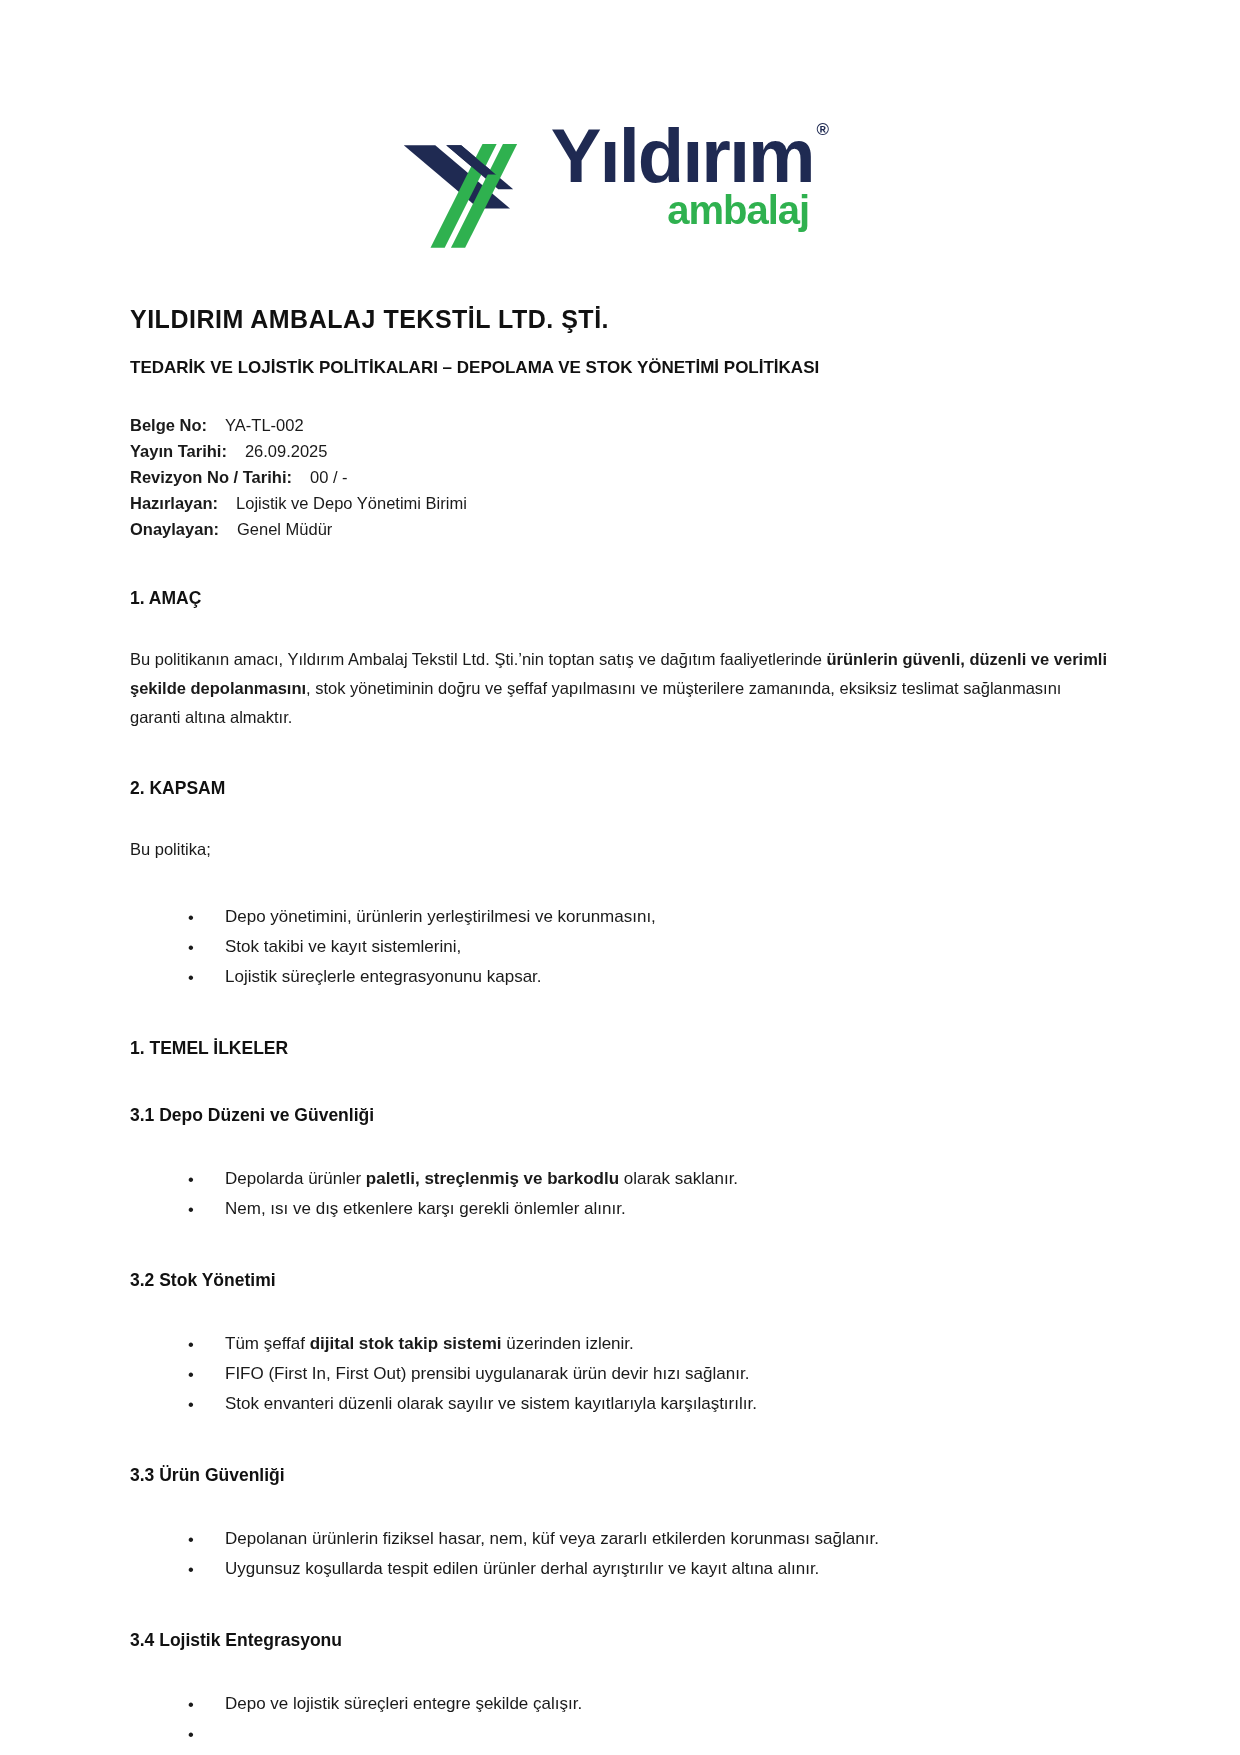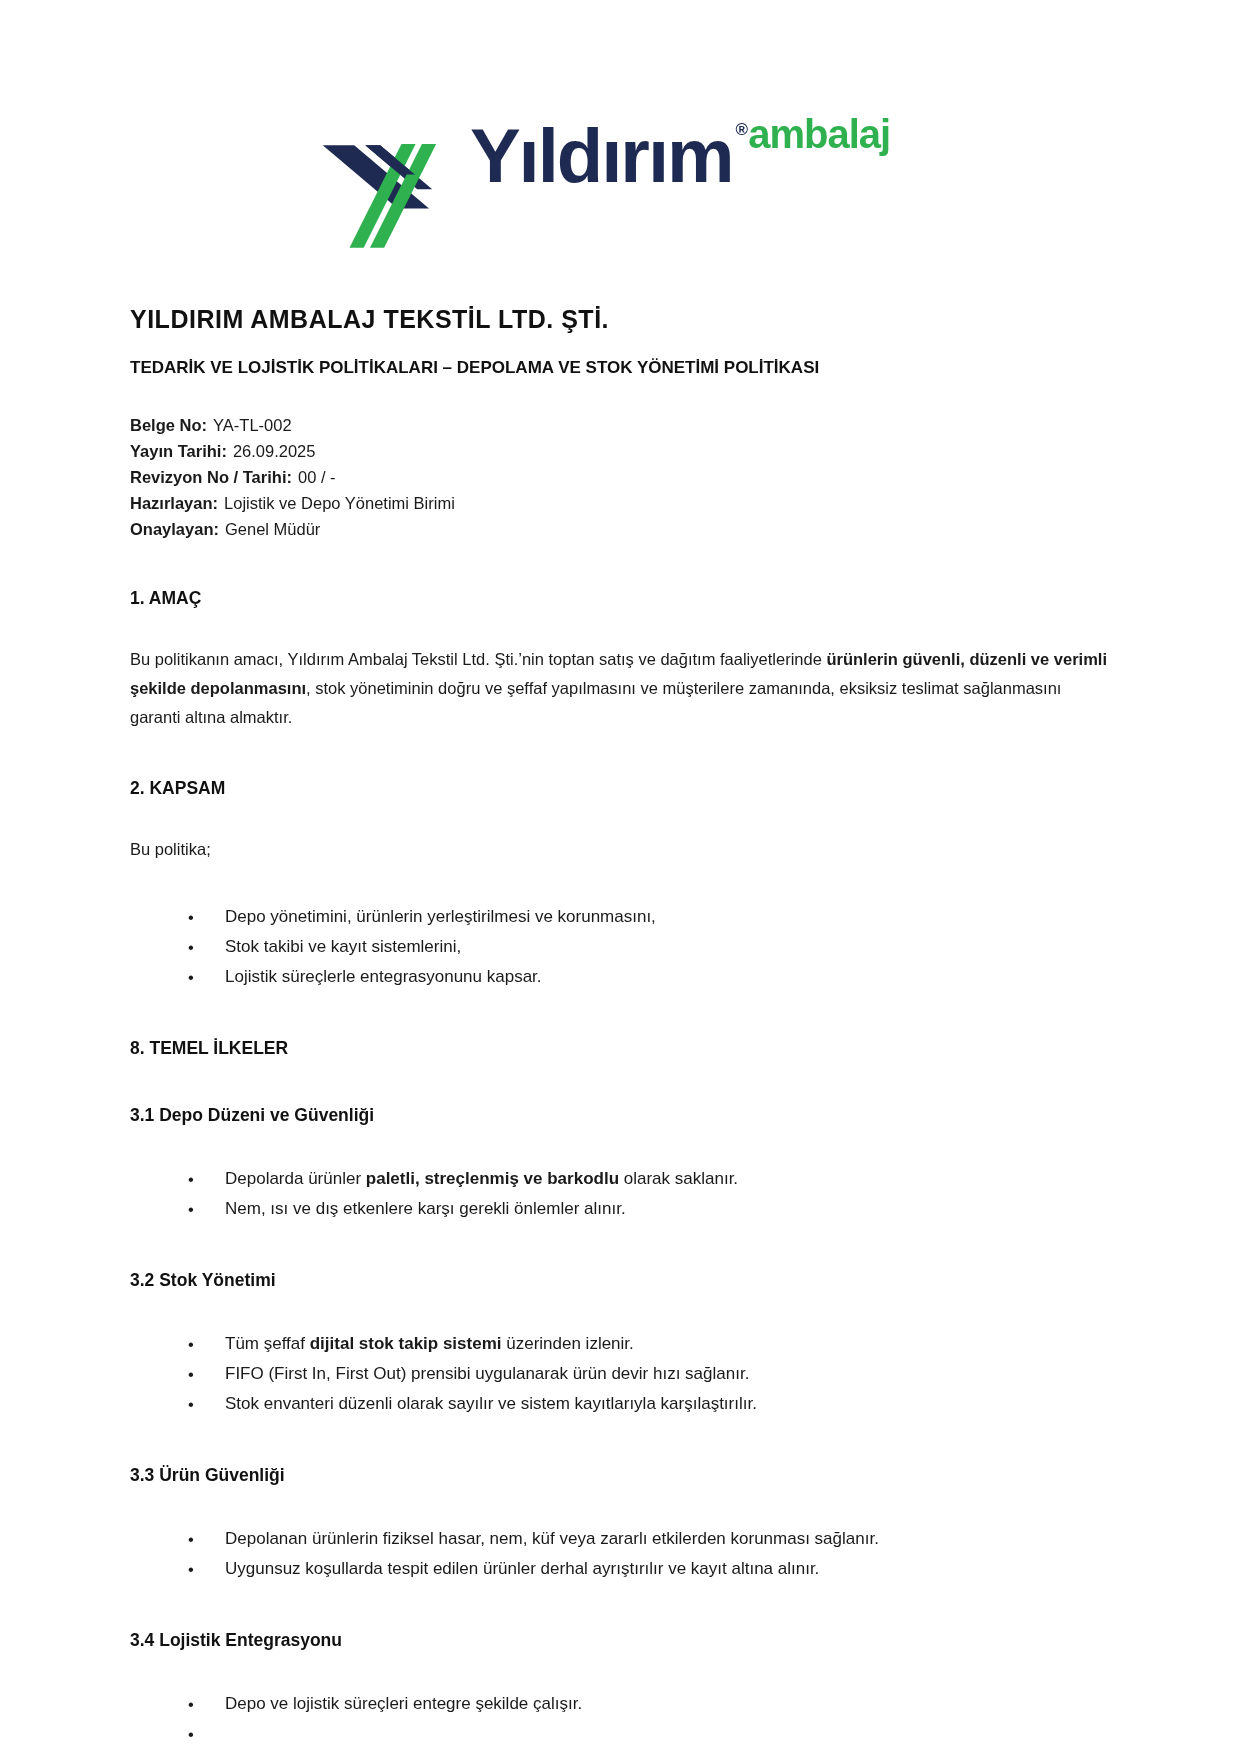--- a/index.html
+++ b/index.html
@@ -16,21 +16,21 @@
   
   .logo-row {
     margin:118px auto 0;
     width:fit-content;
     display:flex;
     align-items:flex-start;
     gap:26px;
     transform:translateX(-6px);
   }
   .logo-mark { display:block; margin-top:18px; }
-  .logo-text { display:flex; flex-direction:row; }
+  .logo-text { display:flex; flex-direction:column; }
   .wordmark-line { display:flex; align-items:flex-start; }
   .wordmark {
     font-size:76px; font-weight:bold; line-height:1.0;
     letter-spacing:-2px; color:#1f2a52;
   }
   .reg-mark {
     font-size:17px; font-weight:bold; color:#1f2a52;
     margin-top:2px; margin-left:3px;
   }
   .logo-sub {
@@ -45,21 +45,21 @@
     text-align:left;
     font-size:25px; font-weight:bold; letter-spacing:0.5px;
     color:#111;
   }
   .doc-title {
     margin-top:24px;
     font-size:17px; font-weight:bold;
     color:#111;
   }
   .meta { margin-top:34px; font-size:16.5px; line-height:26px; }
-  .meta-row { display:flex; gap:6px; }
+  .meta-row { display:flex; gap:18px; }
   .meta-label { font-weight:bold; }
 
   .h-sec {
     margin:46px 0 0;
     font-size:17.5px; font-weight:bold; color:#111;
   }
   .para {
     margin:36px 0 0;
     font-size:16.5px; line-height:29px;
     max-width:985px;
@@ -143,21 +143,21 @@
   <p class="para"><span>Bu politikanın amacı, Yıldırım Ambalaj Tekstil Ltd. Şti.’nin toptan satış ve dağıtım faaliyetlerinde </span><strong>ürünlerin güvenli, düzenli ve verimli şekilde depolanmasını</strong><span>, stok yönetiminin doğru ve şeffaf yapılmasını ve müşterilere zamanında, eksiksiz teslimat sağlanmasını garanti altına almaktır.</span></p>
 
   <div class="h-sec">2. KAPSAM</div>
   <p class="para">Bu politika;</p>
   <ul class="blist">
     <li><span>Depo yönetimini, ürünlerin yerleştirilmesi ve korunmasını,</span><strong></strong><span></span></li>
     <li><span>Stok takibi ve kayıt sistemlerini,</span><strong></strong><span></span></li>
     <li><span>Lojistik süreçlerle entegrasyonunu kapsar.</span><strong></strong><span></span></li>
   </ul>
 
-  <div class="h-sec">8. TEMEL İLKELER</div>
+  <div class="h-sec">1. TEMEL İLKELER</div>
 
   <div class="h-sec">3.1 Depo Düzeni ve Güvenliği</div>
   <ul class="blist">
     <li><span>Depolarda ürünler </span><strong>paletli, streçlenmiş ve barkodlu</strong><span> olarak saklanır.</span></li>
     <li><span>Nem, ısı ve dış etkenlere karşı gerekli önlemler alınır.</span><strong></strong><span></span></li>
   </ul>
 
   <div class="h-sec">3.2 Stok Yönetimi</div>
   <ul class="blist">
     <li><span>Tüm şeffaf </span><strong>dijital stok takip sistemi</strong><span> üzerinden izlenir.</span></li>

